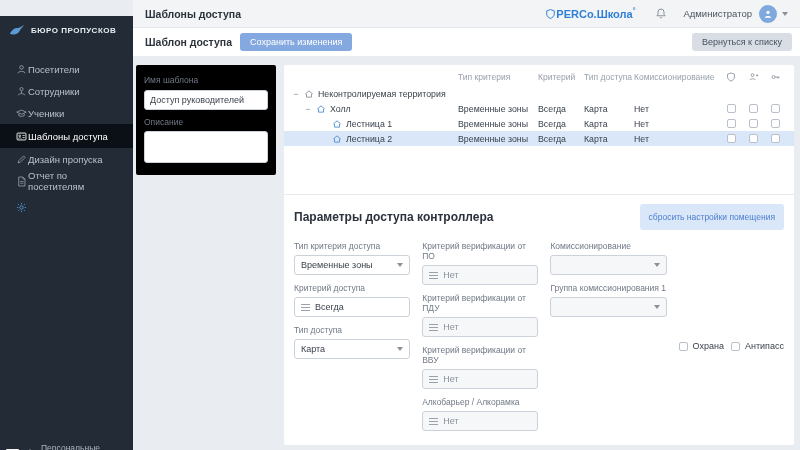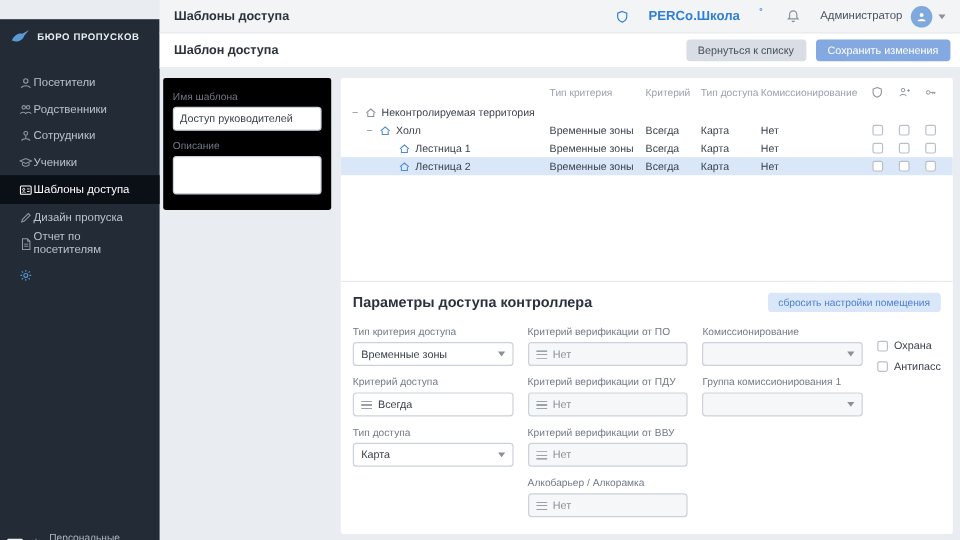--- a/index.html
+++ b/index.html
@@ -19,21 +19,21 @@
   .side-item.gear-only { margin-top:4px; }
   .side-item.gear-only .sicon { color:#5b9bd5; }
   .side-footer { margin-top:auto; height:26px; display:flex; align-items:center; gap:6px; padding:0 6px; font-size:8.5px; color:#aeb6bf; }
   .flag { width:13px; height:9px; border-radius:1px; background:linear-gradient(to bottom,#f2f4f6 0 33%,#3a66c4 33% 66%,#d43b3b 66% 100%); flex:0 0 13px; }
   .footer-gear { width:11px; color:#8f98a3; }
 
   
   .main { position:absolute; left:133px; top:0; right:0; bottom:0; display:flex; flex-direction:column; }
   .topbar { height:28px; background:#f2f4f6; border-bottom:1px solid #e4e8ec; display:flex; align-items:center; padding:0 12px; }
   .page-title { font-size:10.5px; font-weight:bold; color:#2b323c; }
-  .brand { margin-left:auto; display:flex; align-items:center; gap:16px; color:#2f7fd6; font-weight:bold; font-size:11px; }
+  .brand { margin-left:auto; display:flex; align-items:center; gap:0; color:#2f7fd6; font-weight:bold; font-size:11px; }
   .brand .sup { font-size:7px; vertical-align:super; margin-top:-6px; }
   .bell { margin-left:20px; color:#8a919b; }
   .user-name { margin-left:16px; font-size:9.5px; color:#4a5360; }
   .avatar { margin-left:7px; width:18px; height:18px; border-radius:50%; background:#7fa8dc; color:#fff; display:flex; align-items:center; justify-content:center; }
   .chev-down { width:0; height:0; border-left:3px solid transparent; border-right:3px solid transparent; border-top:4px solid #8a919b; margin-left:5px; }
 
   .toolbar { height:29px; background:#ffffff; display:flex; align-items:center; padding:0 8px 0 12px; gap:8px; border-bottom:1px solid #e7eaee; }
   .toolbar-title { font-size:10.5px; font-weight:bold; color:#2b323c; }
   .btn { border:none; font-family:inherit; font-size:9px; padding:4px 10px; border-radius:3px; cursor:pointer; }
   .btn-back { margin-left:auto; background:#d9dee4; color:#46505c; }
@@ -61,29 +61,29 @@
   .tog { color:#8a919b; font-size:9px; width:8px; text-align:center; cursor:pointer; }
   .tog.empty { visibility:hidden; }
   .house { width:10px; color:#4a8bd4; flex:0 0 10px; }
   .house.gray { color:#8a919b; }
   .cb { width:9px; height:9px; border:1px solid #b9c0c9; border-radius:2px; background:#fff; cursor:pointer; }
 
   
   .params { border-top:1px solid #e7eaee; padding:9px 10px 6px; }
   .params-head { display:flex; align-items:center; }
   .params-title { font-size:12px; font-weight:bold; color:#2b323c; }
-  .btn-reset { margin-left:auto; background:#d9e7f8; color:#4c7fd0; font-size:8.5px; padding:3px 9px; }
+  .btn-reset { margin-left:auto; background:#d9e7f8; color:#4c7fd0; font-size:8.5px; padding:8px 9px; }
   .pgrid { display:flex; gap:12px; margin-top:9px; }
   .pcol { width:140px; }
   .pfield { margin-bottom:8px; }
   .ctrl { height:20px; border:1px solid #ccd2d9; border-radius:3px; display:flex; align-items:center; padding:0 6px; font-size:9px; color:#3a424c; gap:5px; background:#fff; cursor:pointer; }
   .ctrl.muted { background:#f6f7f9; color:#8a919b; }
   .chev { margin-left:auto; width:0; height:0; border-left:3px solid transparent; border-right:3px solid transparent; border-top:4px solid #8a919b; }
   .hamb { width:9px; height:7px; flex:0 0 9px; background:repeating-linear-gradient(to bottom,#9aa1ab 0 1px,transparent 1px 3px); }
-  .pcheck { margin-left:auto; display:flex; flex-direction:column; gap:7px; padding-top:14px; }
+  .pcheck { margin-left:auto; display:flex; gap:7px; padding-top:14px; }
   .pc { display:flex; gap:5px; align-items:center; font-size:9px; color:#3a424c; cursor:pointer; }
 </style>
 </head>
 <body>
 
 <div class="sidebar">
   <div class="logo-row">
     <span>
       <svg width="16" height="13" viewBox="0 0 20 16">
           <path d="M1 12 C4 6 8 4 12 5 L19 1 L14 7 C13 11 9 13 5 13 Z" fill="#5b9bd5"></path>
@@ -93,30 +93,20 @@
   </div>
   <div class="menu">
     <div class="side-item">
       <span class="sicon">
           <svg width="11" height="11" viewBox="0 0 16 16">
             <circle cx="8" cy="5" r="2.6" fill="none" stroke="currentColor" stroke-width="1.4"></circle>
             <path d="M2.5 13.5c1.2-3.6 9.8-3.6 11 0" fill="none" stroke="currentColor" stroke-width="1.4"></path>
           </svg>
         </span>
       <span>Посетители</span>
-    </div>
-    <div class="side-item">
-      <span class="sicon">
-          <svg width="11" height="11" viewBox="0 0 16 16">
-            <circle cx="5.5" cy="5" r="2.1" fill="none" stroke="currentColor" stroke-width="1.3"></circle>
-            <circle cx="10.8" cy="5" r="2.1" fill="none" stroke="currentColor" stroke-width="1.3"></circle>
-            <path d="M1.5 13c.8-2.8 5.5-2.8 6.5 0M8 13c.8-2.8 5.5-2.8 6.5 0" fill="none" stroke="currentColor" stroke-width="1.3"></path>
-          </svg>
-        </span>
-      <span>Родственники</span>
     </div>
     <div class="side-item">
       <span class="sicon">
           <svg width="11" height="11" viewBox="0 0 16 16">
             <circle cx="8" cy="4.5" r="2.3" fill="none" stroke="currentColor" stroke-width="1.3"></circle>
             <path d="M3 13.5c.8-3.2 9.2-3.2 10 0" fill="none" stroke="currentColor" stroke-width="1.3"></path>
             <path d="M8 7v4" stroke="currentColor" stroke-width="1.3"></path>
           </svg>
         </span>
       <span>Сотрудники</span>
@@ -202,22 +192,22 @@
         <svg width="10" height="10" viewBox="0 0 16 16">
           <circle cx="8" cy="5.5" r="2.6" fill="#fff"></circle>
           <path d="M2.5 14c1.2-4 9.8-4 11 0z" fill="#fff"></path>
         </svg>
       </span>
     <span class="chev-down"></span>
   </div>
 
   <div class="toolbar">
     <span class="toolbar-title">Шаблон доступа</span>
+    <button class="btn btn-save">Сохранить изменения</button>
     <button class="btn btn-back">Вернуться к списку</button>
-    <button class="btn btn-save">Сохранить изменения</button>
   </div>
 
   <div class="content">
 
     <div class="left-card">
       <div class="field-label">Имя шаблона</div>
       <input class="text-input" value="Доступ руководителей" style="">
       <div class="field-label" style="margin-top:7px">Описание</div>
       <textarea class="text-input" style=""></textarea>
     </div>

